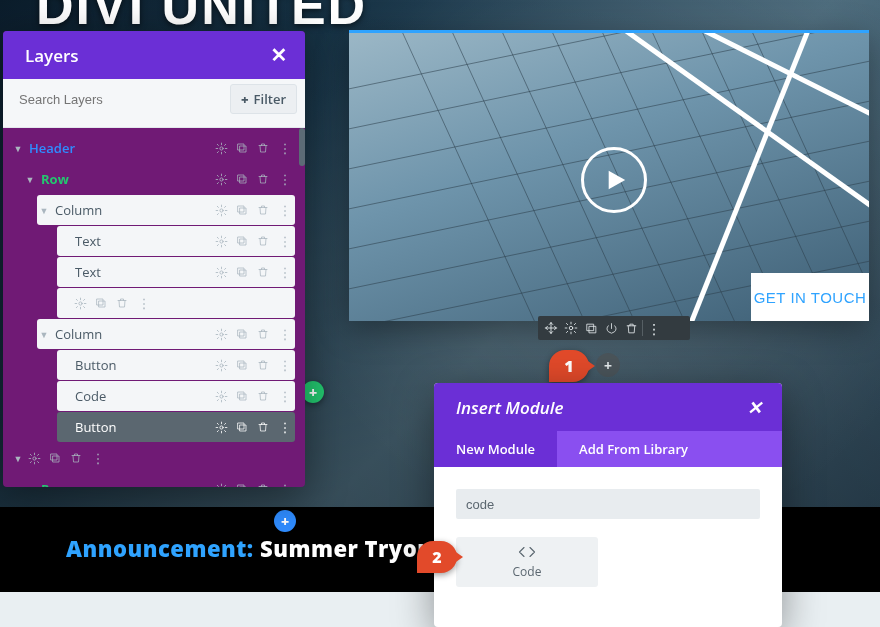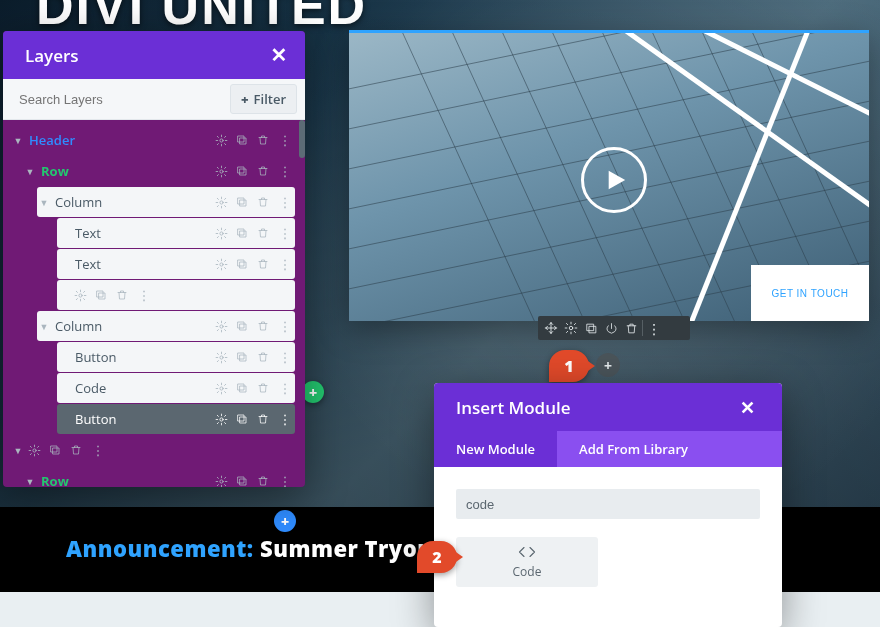--- a/index.html
+++ b/index.html
@@ -71,25 +71,25 @@
   #play-circle {
     position: absolute;
     left: 232px; top: 114px; width: 60px; height: 60px;
     border: 3px solid #fff; border-radius: 50%;
     display: flex; align-items: center; justify-content: center;
   }
   #play-circle svg { width: 22px; height: 22px; fill: #fff; margin-left: 4px; }
   #get-in-touch {
     position: absolute;
     right: 0; bottom: 0;
-    width: 118px; height: 56px;
+    width: 118px; height: 48px;
     background: #fff;
     display: flex; align-items: center; justify-content: center;
     font-family: "Arial Black", Impact, sans-serif;
-    font-size: 10px; letter-spacing: 0.5px;
+    font-size: 15px; letter-spacing: 0.5px;
     color: #2fa3ff;
   }
   
   #box-toolbar {
     position: absolute;
     left: 538px; top: 316px;
     width: 144px; height: 24px;
     background: #333b40;
     border-radius: 2px;
     display: flex; align-items: center;
@@ -177,21 +177,21 @@
   #layers-header .close {
     width: 20px; height: 20px;
     display: flex; align-items: center; justify-content: center;
     font-size: 20px; line-height: 20px;
   }
   #layers-toolbar {
     height: 40px;
     background: #f5f7f9;
     border-bottom: 1px solid #e3e8ec;
     display: flex; align-items: center;
-    padding: 0 8px 0 14px;
+    padding: 0 8px 8px 14px;
     gap: 8px;
   }
   #layers-toolbar input {
     flex: 1; border: none; background: transparent;
     font-size: 13px; color: #7a8a97;
     outline: none;
   }
   #filter-btn {
     display: flex; align-items: center; gap: 5px;
     background: #eceff2;
@@ -262,22 +262,22 @@
     border-radius: 4px;
     box-shadow: 0 10px 40px rgba(0,0,0,0.4);
     overflow: hidden;
     display: flex; flex-direction: column;
   }
   #insert-header {
     height: 48px;
     background: #6b2fd6;
     color: #fff;
     display: flex; align-items: center;
-    padding: 0 27px 0 22px;
-    font-weight: 600; font-size: 17px;
+    padding: 0 20px 0 22px;
+    font-weight: 600; font-size: 17px; font-style: italic;
   }
   #insert-header .spacer { flex: 1; }
   #insert-tabs {
     display: flex; height: 36px;
     background: #8a4ff0;
     color: #fff;
     font-size: 13px;
     font-weight: 600;
   }
   .insert-tab {

